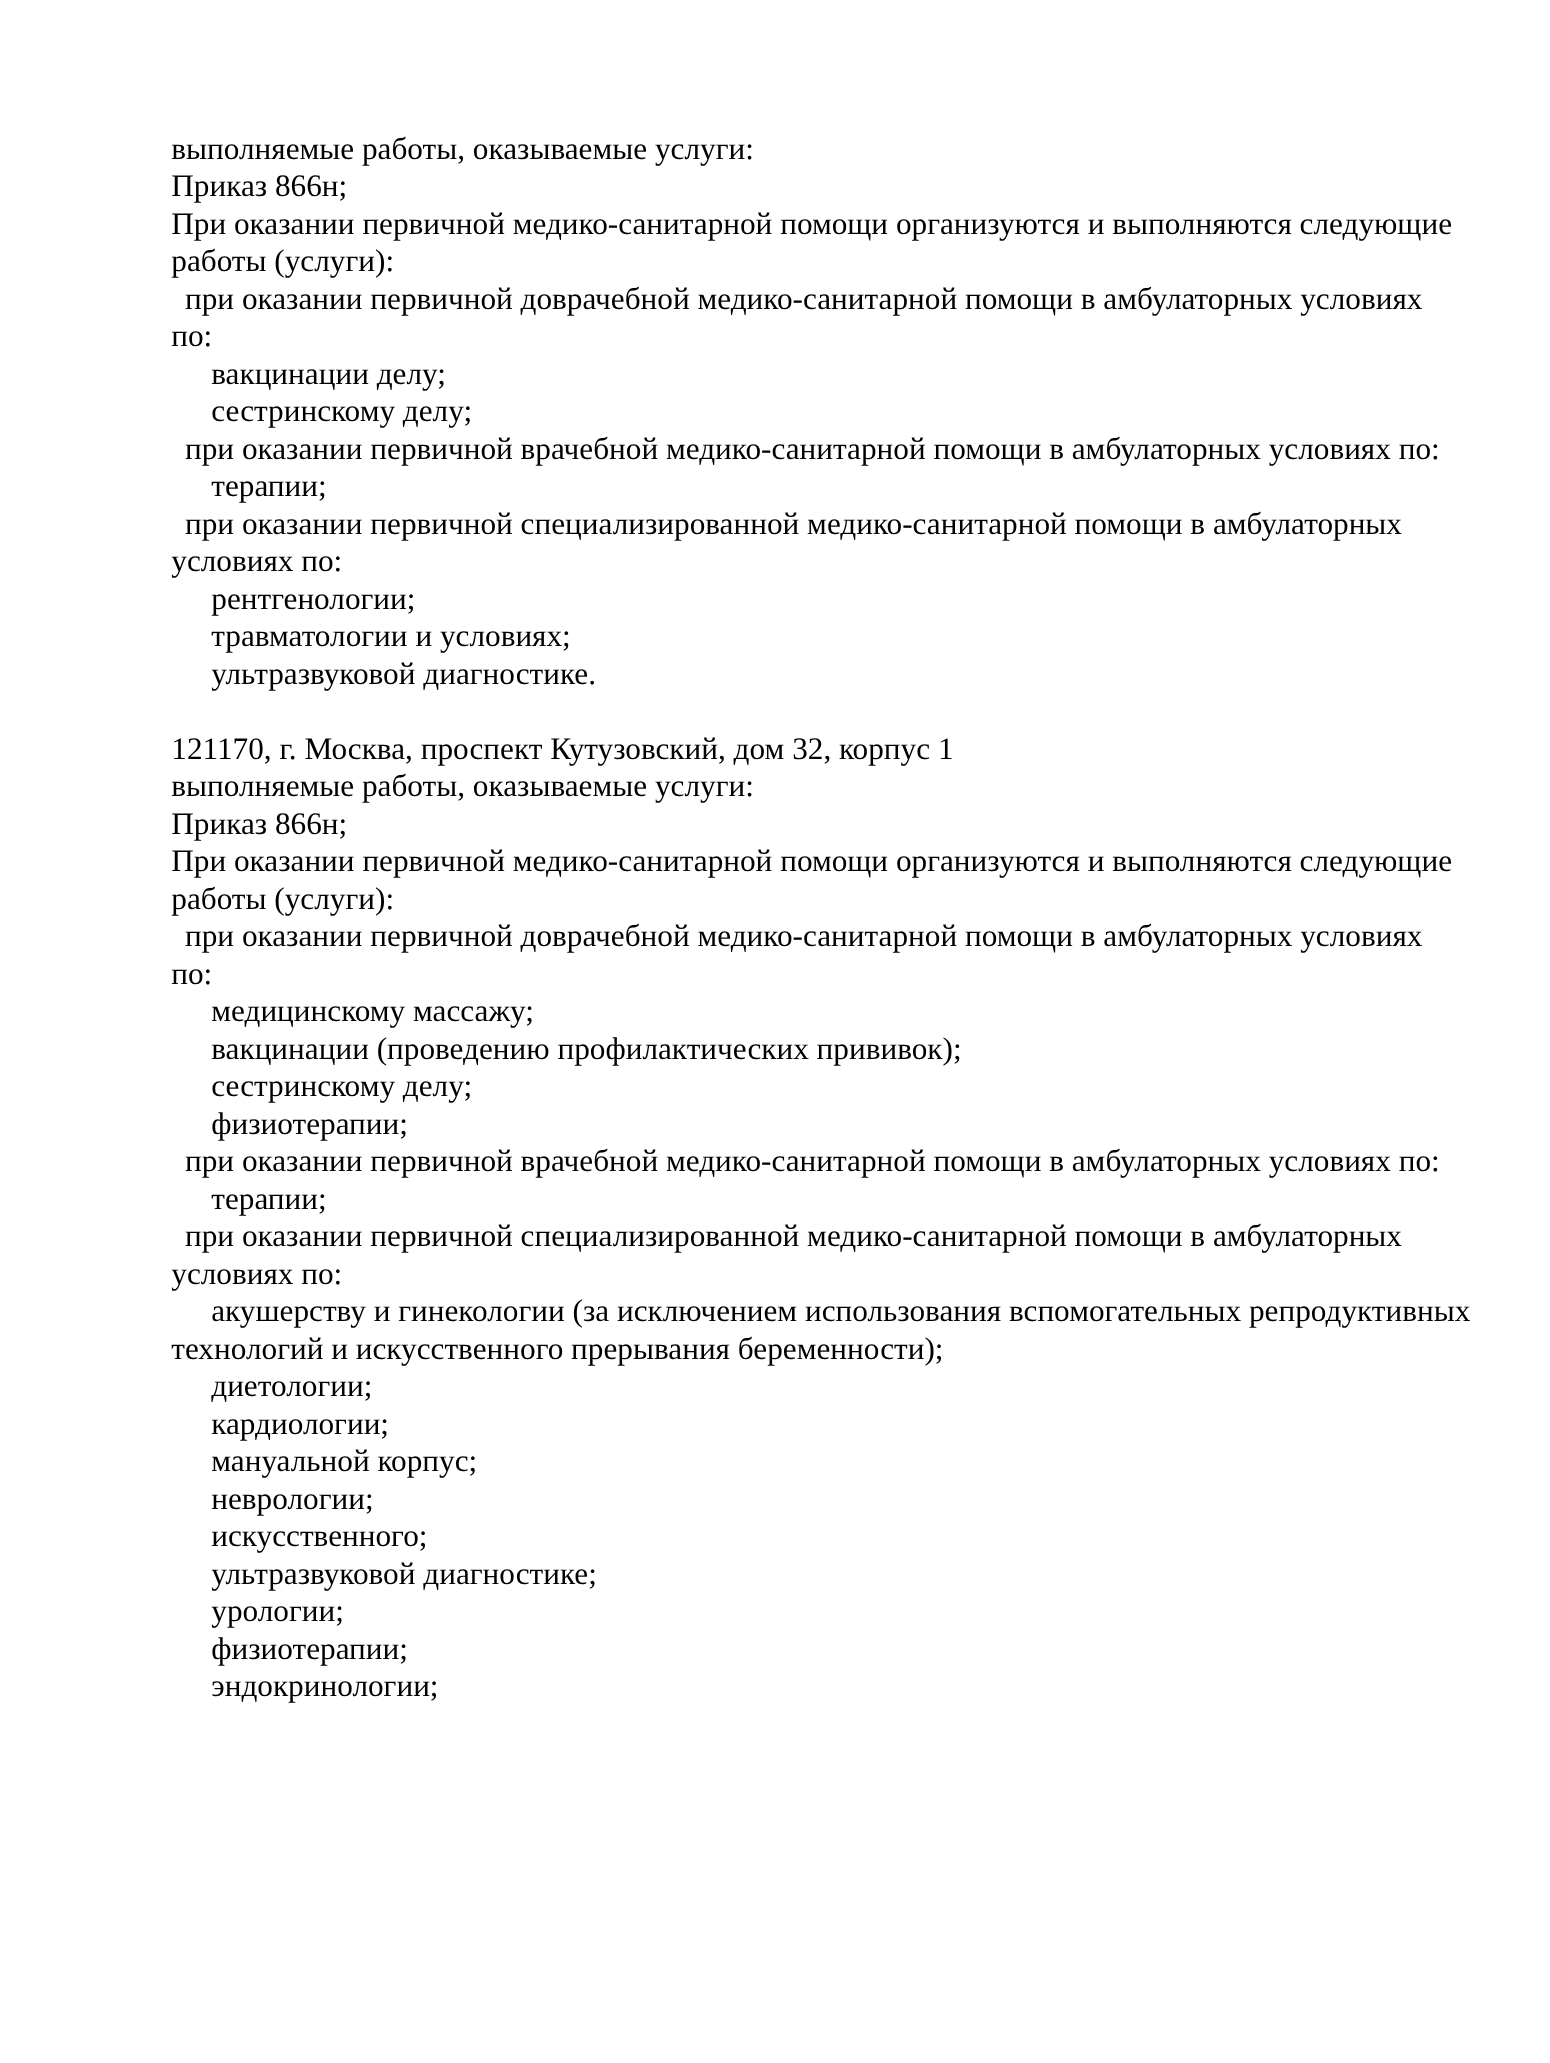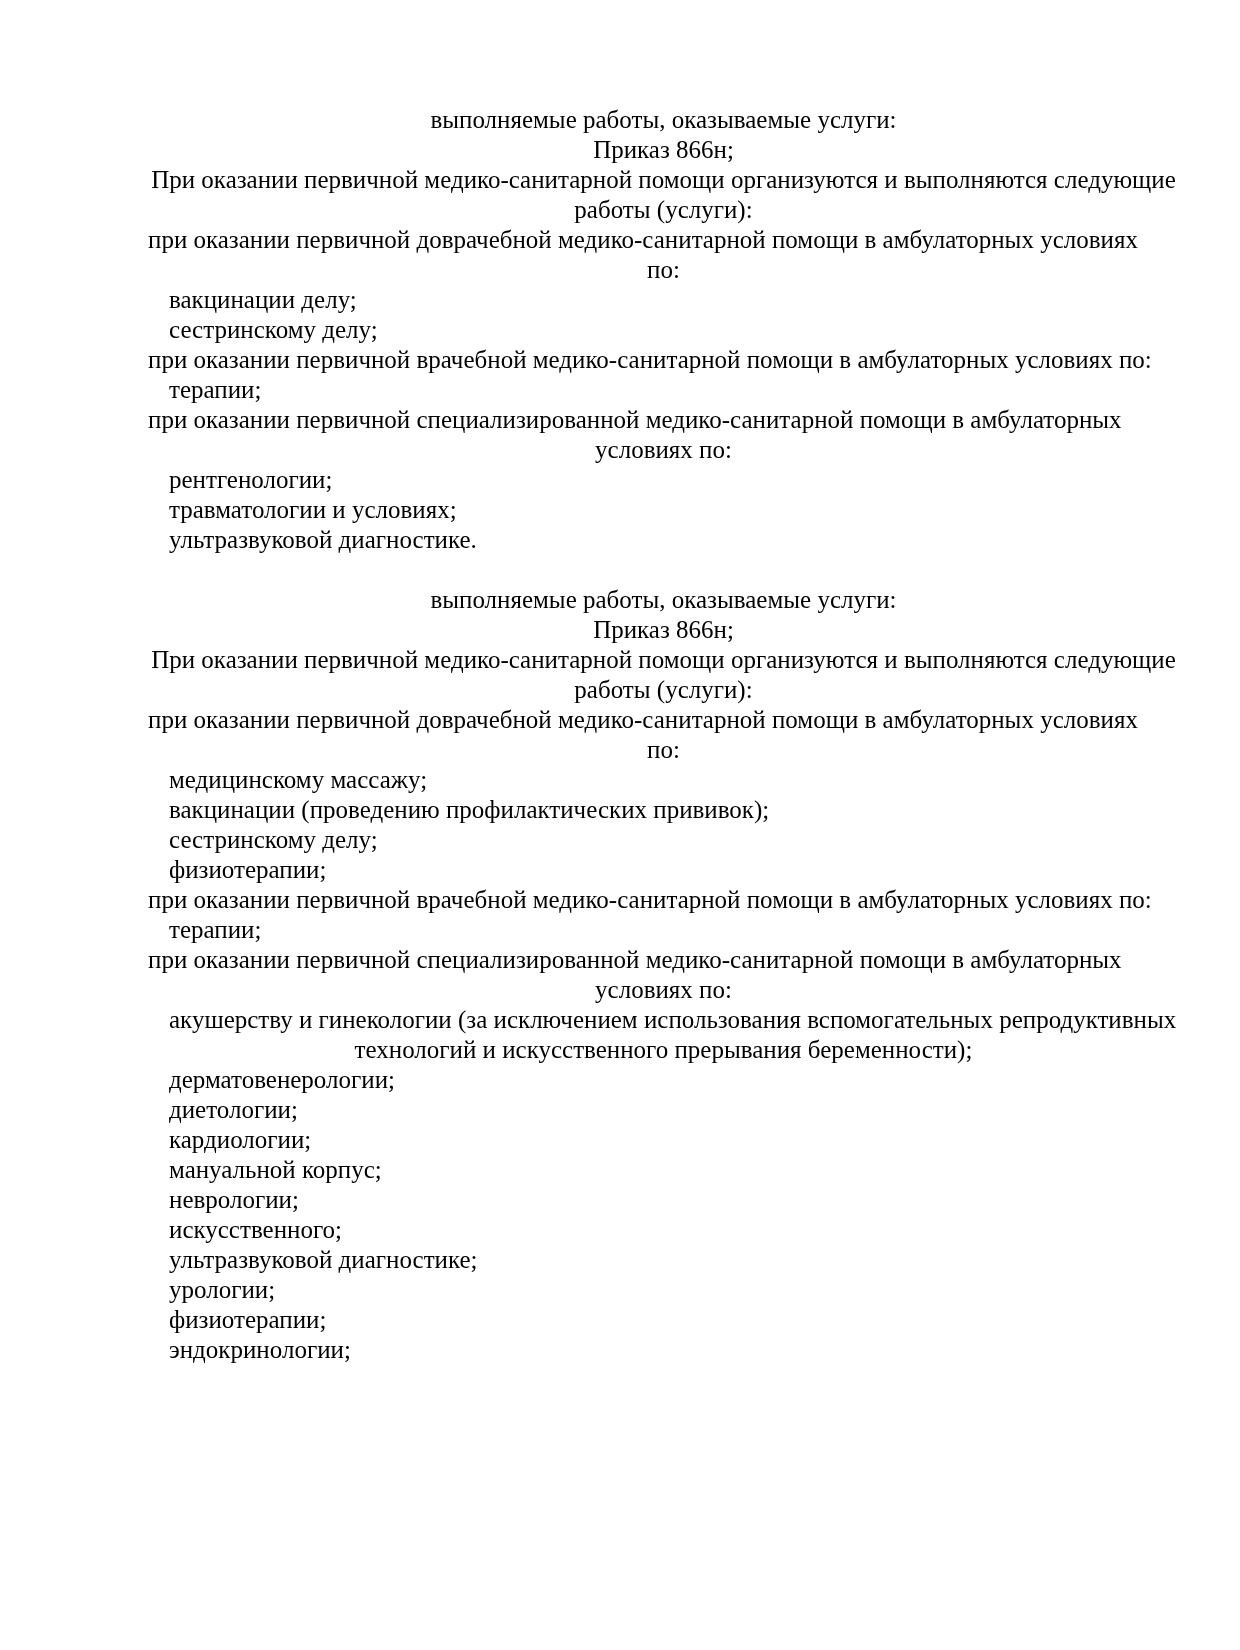--- a/index.html
+++ b/index.html
@@ -21,21 +21,21 @@
     font-size: 25px;
     line-height: 30px;
     color: #000000;
   }
   .section { margin: 0; }
   .section + .section { margin-top: 30px; } 
   .line {
     white-space: pre;
     min-height: 30px;
   }
-  .indent-0 { padding-left: 0; text-align: center; }
+  .indent-0 { padding-left: 0; }
   .indent-1 { padding-left: 11px; }
   .indent-2 { padding-left: 32px; }
 </style>
 </head>
 <body style="background: rgb(255, 255, 255);">
 
 <main class="page" id="document-page" style="color: rgb(0, 0, 0);">
     <div class="section">
       <div class="line indent-0">выполняемые работы, оказываемые услуги:</div>
       <div class="line indent-0">Приказ 866н;</div>
@@ -47,37 +47,37 @@
       <div class="line indent-2">сестринскому делу;</div>
       <div class="line indent-1">при оказании первичной врачебной медико-санитарной помощи в амбулаторных условиях по:</div>
       <div class="line indent-2">терапии;</div>
       <div class="line indent-1">при оказании первичной специализированной медико-санитарной помощи в амбулаторных</div>
       <div class="line indent-0">условиях по:</div>
       <div class="line indent-2">рентгенологии;</div>
       <div class="line indent-2">травматологии и условиях;</div>
       <div class="line indent-2">ультразвуковой диагностике.</div>
     </div>
     <div class="section">
+      <div class="line indent-0">121170, г. Москва, проспект Кутузовский, дом 32, корпус 1</div>
       <div class="line indent-0">выполняемые работы, оказываемые услуги:</div>
       <div class="line indent-0">Приказ 866н;</div>
       <div class="line indent-0">При оказании первичной медико-санитарной помощи организуются и выполняются следующие</div>
       <div class="line indent-0">работы (услуги):</div>
       <div class="line indent-1">при оказании первичной доврачебной медико-санитарной помощи в амбулаторных условиях</div>
       <div class="line indent-0">по:</div>
       <div class="line indent-2">медицинскому массажу;</div>
       <div class="line indent-2">вакцинации (проведению профилактических прививок);</div>
       <div class="line indent-2">сестринскому делу;</div>
       <div class="line indent-2">физиотерапии;</div>
       <div class="line indent-1">при оказании первичной врачебной медико-санитарной помощи в амбулаторных условиях по:</div>
       <div class="line indent-2">терапии;</div>
       <div class="line indent-1">при оказании первичной специализированной медико-санитарной помощи в амбулаторных</div>
       <div class="line indent-0">условиях по:</div>
       <div class="line indent-2">акушерству и гинекологии (за исключением использования вспомогательных репродуктивных</div>
       <div class="line indent-0">технологий и искусственного прерывания беременности);</div>
-      <div class="line indent-2">дерматовенерологии;</div>
       <div class="line indent-2">диетологии;</div>
       <div class="line indent-2">кардиологии;</div>
       <div class="line indent-2">мануальной корпус;</div>
       <div class="line indent-2">неврологии;</div>
       <div class="line indent-2">искусственного;</div>
       <div class="line indent-2">ультразвуковой диагностике;</div>
       <div class="line indent-2">урологии;</div>
       <div class="line indent-2">физиотерапии;</div>
       <div class="line indent-2">эндокринологии;</div>
     </div>

